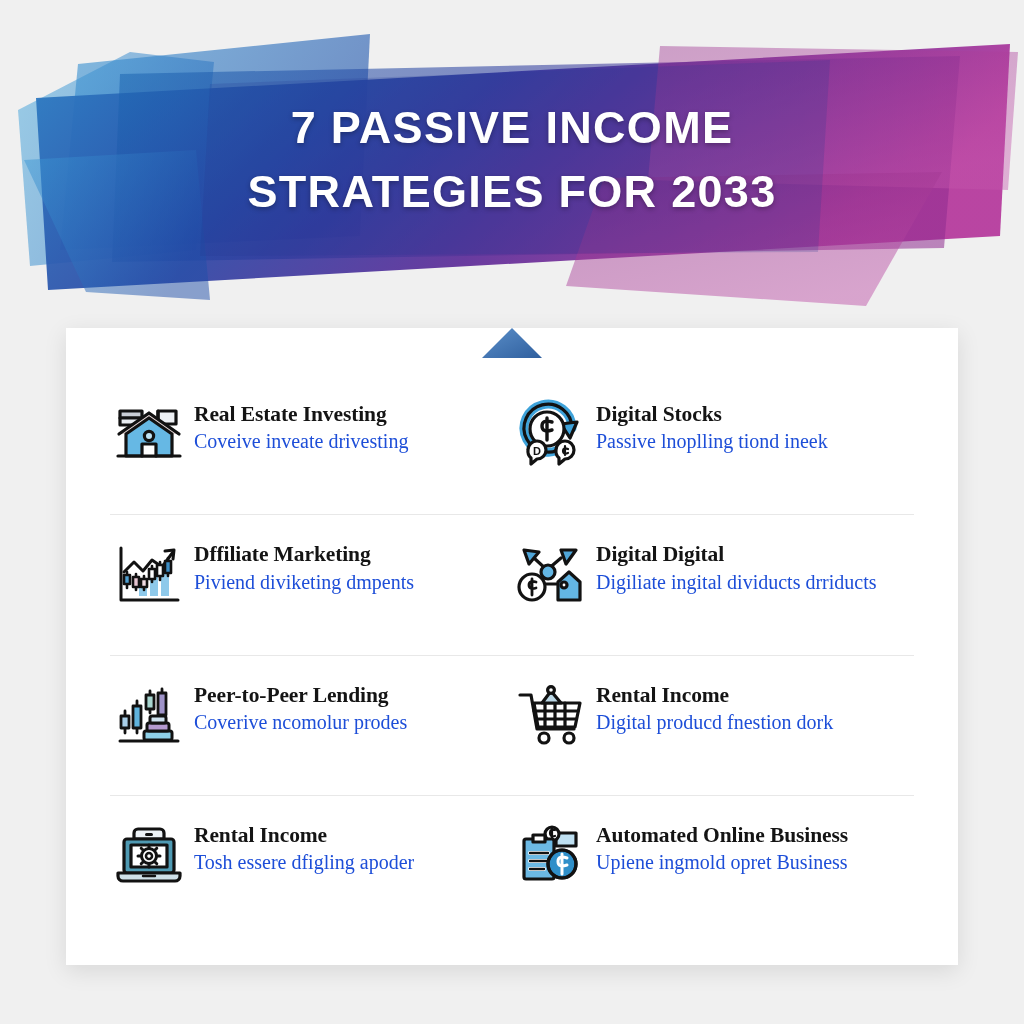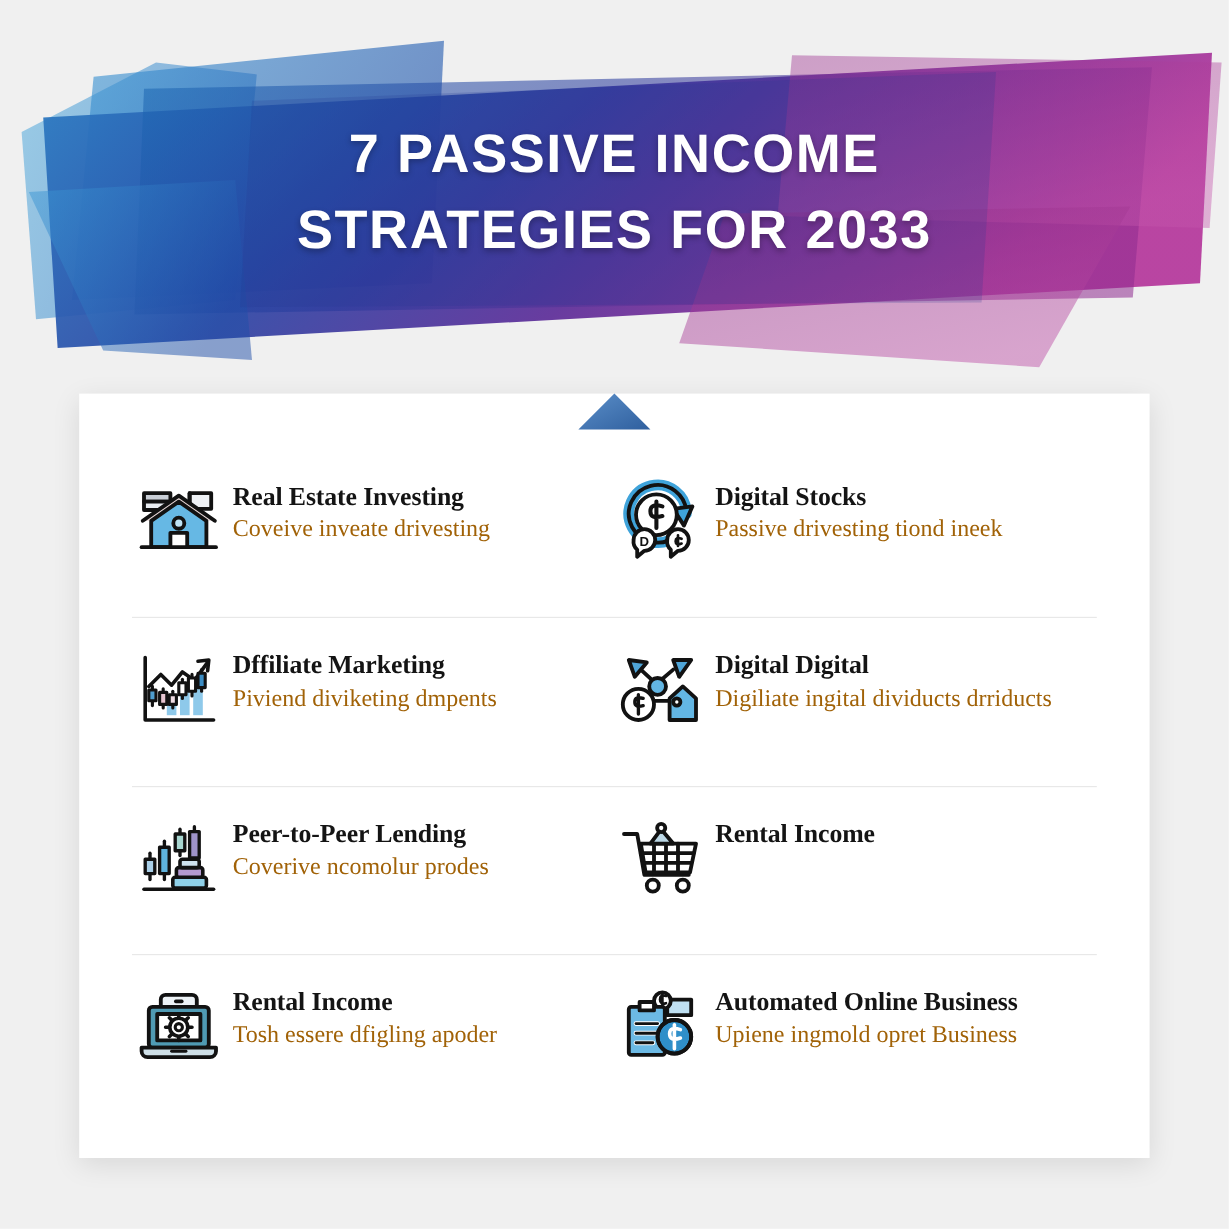--- a/index.html
+++ b/index.html
@@ -117,21 +117,21 @@
   .strategy-title {
     font-size: 21.5px;
     font-weight: bold;
     color: #141414;
     line-height: 1.18;
     letter-spacing: -0.1px;
     white-space: nowrap;
   }
   .strategy-desc {
     font-size: 20px;
-    color: #a16207;
+    color: #1d4ed8;
     line-height: 1.28;
     margin-top: 2px;
     max-width: 300px;
   }
   .strategy-item.wide .strategy-desc {
     max-width: 330px;
   }
 </style>
 </head>
 <body>
@@ -240,21 +240,21 @@
             <path d="M33 20 v22 M38 24 q-10 -3 -10 4 t10 4 q-10 3 -10 -4" stroke-width="3.4"></path>
             <path d="M14 52 a9 9 0 1 1 18 0 a9 9 0 0 1 -9 9 l-6 5 v-6 a9 9 0 0 1 -3 -8z" fill="#ffffff"></path>
             <text x="23" y="57" font-size="11" font-family="'Liberation Sans',sans-serif" font-weight="bold" fill="#121212" stroke="none" text-anchor="middle">D</text>
             <path d="M42 52 a9 9 0 1 1 18 0 a9 9 0 0 1 -9 9 l-6 5 v-6 a9 9 0 0 1 -3 -8z" fill="#ffffff"></path>
             <path d="M51 48 v9 M54 51 q-5 -2 -5 2 t5 2" stroke-width="2.2"></path>
           </g>
         </svg>
       </div>
       <div class="strategy-text">
         <div class="strategy-title">Digital Stocks</div>
-        <div class="strategy-desc">Passive drivesting tiond ineek</div>
+        <div class="strategy-desc">Passive lnoplling tiond ineek</div>
       </div>
     </div>
 
   </div>
 
   <div class="strategy-row">
 
     <div class="strategy-item">
       <div class="icon-slot">
         <svg width="74" height="74" viewBox="0 0 74 74" xmlns="http://www.w3.org/2000/svg">
@@ -350,20 +350,21 @@
             <path d="M20 32 H64 M22 40 H62 M31 24 V48 M41 24 V48 M51 24 V48"></path>
             <polygon points="37,12 47,24 28,24" fill="#bcd8e6"></polygon>
             <circle cx="37" cy="11" r="3.4" fill="#ffffff"></circle>
             <circle cx="30" cy="59" r="5" fill="#ffffff"></circle>
             <circle cx="55" cy="59" r="5" fill="#ffffff"></circle>
           </g>
         </svg>
       </div>
       <div class="strategy-text">
         <div class="strategy-title">Rental Income</div>
+        <div class="strategy-desc">Digital producd fnestion dork</div>
       </div>
     </div>
 
   </div>
 
   <div class="strategy-row">
 
     <div class="strategy-item">
       <div class="icon-slot">
         <svg width="74" height="74" viewBox="0 0 74 74" xmlns="http://www.w3.org/2000/svg">

